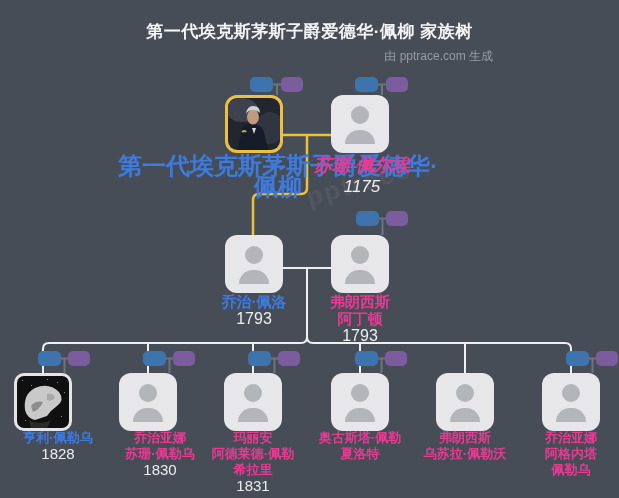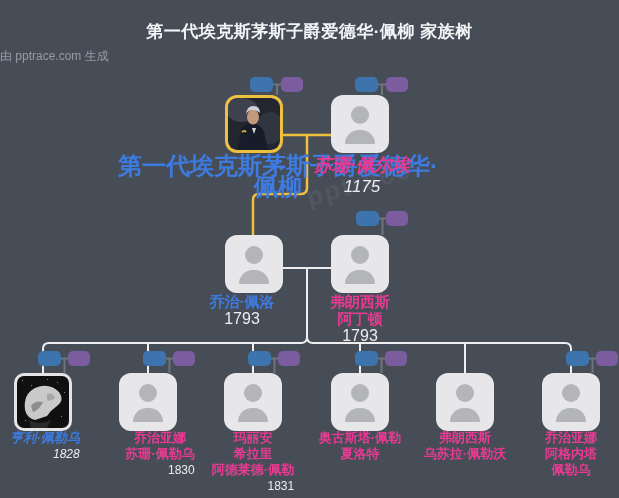--- a/index.html
+++ b/index.html
@@ -6,21 +6,21 @@
   .canvas{
     position:relative;width:619px;height:498px;overflow:hidden;
     background:#474D57;
     font-family:"Liberation Sans","DejaVu Sans",sans-serif;
   }
   .title{
     position:absolute;top:20px;left:0;width:619px;text-align:center;
     color:#F3F4F6;font-size:17px;font-weight:bold;letter-spacing:.5px;
   }
   .subtitle{
-    position:absolute;top:48px;left:0;width:493px;text-align:left;
+    position:absolute;top:48px;left:0;width:493px;text-align:right;
     color:#959CA6;font-size:12px;
   }
   .watermark{
     position:absolute;left:305px;top:168px;color:rgba(255,255,255,0.055);
     font-size:26px;font-weight:bold;transform:rotate(-16deg);
     letter-spacing:2px;pointer-events:none;
   }
   svg.wires{position:absolute;left:0;top:0;z-index:1;}
   .chip{position:absolute;width:23px;height:15px;border-radius:5px;z-index:2;}
   .chip.male{background:#3E74AE;}
@@ -46,21 +46,21 @@
   .label .nm{display:block;font-weight:bold;}
   .label .yr{display:block;color:#ECEDEF;font-weight:normal;}
   .blue{color:#3D7BE0;}
   .pink{color:#E83A92;}
   .g1 .nm{font-size:24px;line-height:21px;}
   .g1 .nm.small{font-size:18px;}
   .g1 .yr{font-size:17px;line-height:21px;}
   .g2 .nm{font-size:15px;line-height:17px;}
   .g2 .yr{font-size:16px;line-height:17px;}
   .g3 .nm{font-size:13px;line-height:16px;}
-  .g3 .yr{font-size:12px;line-height:16px;text-align:right;}
+  .g3 .yr{font-size:15px;line-height:16px;}
 </style>
 </head>
 <body>
 
 <div class="canvas">
 
   <div class="title">第一代埃克斯茅斯子爵爱德华·佩柳 家族树</div>
   <div class="subtitle">由 pptrace.com 生成</div>
   <div class="watermark">pptrace</div>
 
@@ -147,21 +147,21 @@
 
   <div class="node" style="left:225px;top:235px;">
     <div class="head"></div>
     <div class="body"></div>
   </div>
   <div class="node" style="left:331px;top:235px;">
     <div class="head"></div>
     <div class="body"></div>
   </div>
 
-  <div class="label g2" style="left:242px;top:293px;">
+  <div class="label g2" style="left:254px;top:293px;">
     <span class="nm blue">乔治·佩洛</span>
     <span class="yr">1793</span>
   </div>
   <div class="label g2" style="left:360px;top:293px;">
     <span class="nm pink">弗朗西斯</span>
     <span class="nm pink">阿丁顿</span>
     <span class="yr">1793</span>
   </div>
 
   <div class="node photo-frame2" style="left:14px;top:373px;">
@@ -197,33 +197,33 @@
   </div>
   <div class="node" style="left:436px;top:373px;">
     <div class="head"></div>
     <div class="body"></div>
   </div>
   <div class="node" style="left:542px;top:373px;">
     <div class="head"></div>
     <div class="body"></div>
   </div>
 
-  <div class="label g3" style="left:45px;top:430px;font-style:italic;">
+  <div class="label g3" style="left:58px;top:430px;">
     <span class="nm blue">亨利·佩勒乌</span>
     <span class="yr">1828</span>
   </div>
   <div class="label g3" style="left:160px;top:430px;">
     <span class="nm pink">乔治亚娜</span>
     <span class="nm pink">苏珊·佩勒乌</span>
     <span class="yr">1830</span>
   </div>
   <div class="label g3" style="left:253px;top:430px;">
     <span class="nm pink">玛丽安</span>
+    <span class="nm pink">阿德莱德·佩勒</span>
     <span class="nm pink">希拉里</span>
-    <span class="nm pink">阿德莱德·佩勒</span>
     <span class="yr">1831</span>
   </div>
   <div class="label g3" style="left:360px;top:430px;">
     <span class="nm pink">奥古斯塔·佩勒</span>
     <span class="nm pink">夏洛特</span>
   </div>
   <div class="label g3" style="left:465px;top:430px;">
     <span class="nm pink">弗朗西斯</span>
     <span class="nm pink">乌苏拉·佩勒沃</span>
   </div>

